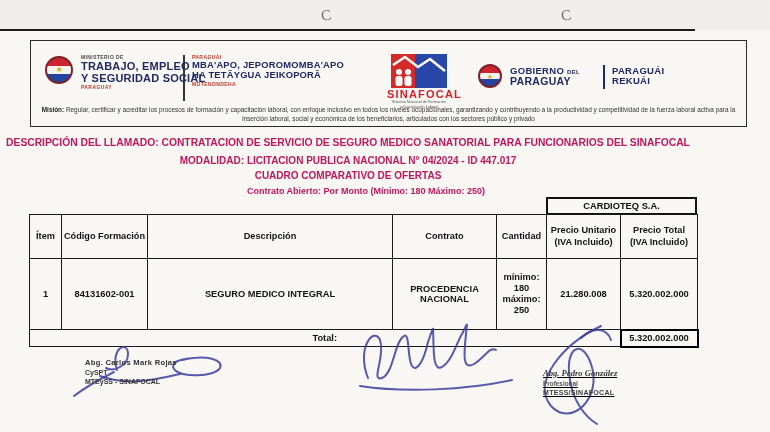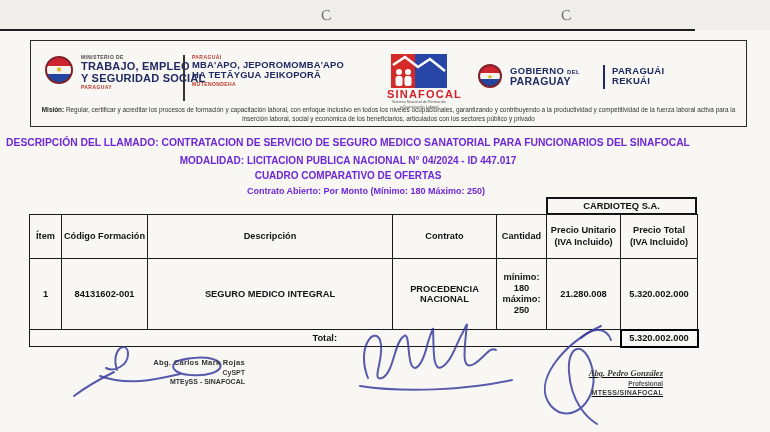--- a/index.html
+++ b/index.html
@@ -24,21 +24,21 @@
   .sinafocal-name { font-size:11px; font-weight:700; color:#d11f26; letter-spacing:1.2px; text-align:center; line-height:1.1; }
   .sinafocal-tag { font-size:3.8px; color:#555; text-align:center; line-height:1.3; white-space:pre-line; }
 
   .gob-line1 { font-size:9.5px; font-weight:700; line-height:1.1; letter-spacing:.3px; }
   .gob-line1 .del { font-size:6px; }
 
   .mission { position:absolute; left:6px; right:6px; bottom:2px; text-align:center; font-size:6.4px; line-height:1.5; color:#333; }
   .mission b { color:#222; }
 
   
-  .titles { position:absolute; left:0; top:137px; width:696px; text-align:center; color:#6d28d9; }
+  .titles { position:absolute; left:0; top:137px; width:696px; text-align:center; color:#be185d; }
   .t1 { font-size:10.3px; font-weight:700; margin-bottom:7px; }
   .t2 { font-size:10px; font-weight:700; margin-bottom:4px; }
   .t3 { font-size:10px; font-weight:700; margin-bottom:5px; }
   .t4 { font-size:9px; font-weight:700;padding-left:36px; }
 
   
   .bidder-box { position:absolute; left:546px; top:197px; width:151px; height:18px; border:2px solid #111;
                 display:flex; align-items:center; justify-content:center; font-size:9.3px; font-weight:700; color:#111; }
   table.offer { position:absolute; left:29px; top:214px; width:669px; border-collapse:collapse; table-layout:fixed; }
   table.offer td, table.offer th { border:1.5px solid #191919; text-align:center; vertical-align:middle; color:#141414;font-weight:bold; }
@@ -48,21 +48,21 @@
   tr.data { height:71px; }
   tr.total { height:17px; }
   .ml { white-space:pre-line; }
   .cant { font-size:8.4px; line-height:1.18; }
   .total-label { font-size:9px; font-weight:700; }
   .total-value { font-size:9.4px; font-weight:700; border:2.5px solid #000 !important; }
 
   
   .sig-svg { position:absolute; pointer-events:none; }
   .sig-svg path { stroke:#3b3e9c; stroke-width:2; fill:none; stroke-linecap:round; opacity:.85; }
-  .sig-block { position:absolute; text-align:right; }
+  .sig-block { position:absolute; text-align:left; }
   .sigL { left:85px; top:358px; width:160px; }
   .sigL .n1 { font-size:7.6px; font-weight:700; color:#333; letter-spacing:.3px; }
   .sigL .n2 { font-size:7px; font-weight:700; color:#3a3a3a; margin-top:2px; }
   .sigL .n3 { font-size:7px; font-weight:700; color:#333; margin-top:2px; }
   .sigC { left:330px; top:383px; width:185px; }
   .sigC .n1 { font-size:7.6px; font-weight:700; color:#686868; }
   .sigC .n2 { font-size:6.8px; color:#7a7a7a; line-height:1.35; margin-top:2px; white-space:pre-line; }
   .sigC .n3 { font-size:6.8px; color:#7a7a7a; margin-top:1px; letter-spacing:.5px; }
   .sigR { left:543px; top:368px; width:120px;text-decoration:underline; }
   .sigR .n1 { font-family:"Liberation Serif", serif; font-style:italic; font-size:8.6px; font-weight:700; color:#3a3a3a; }

